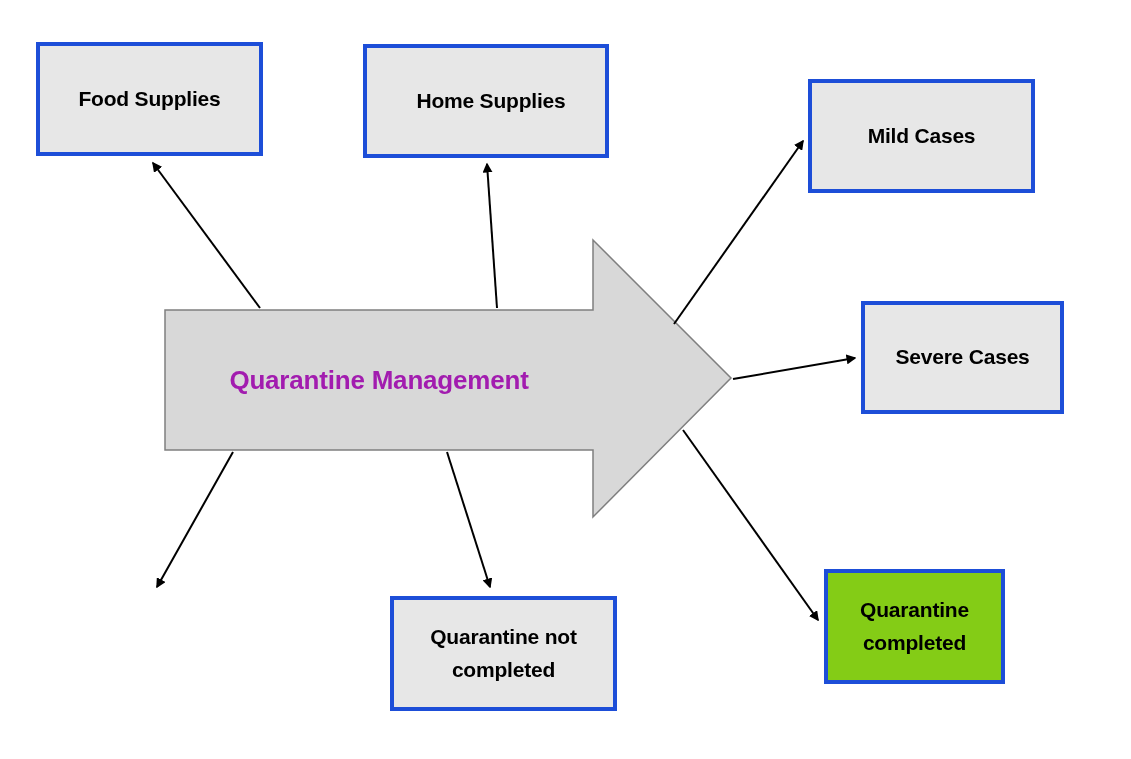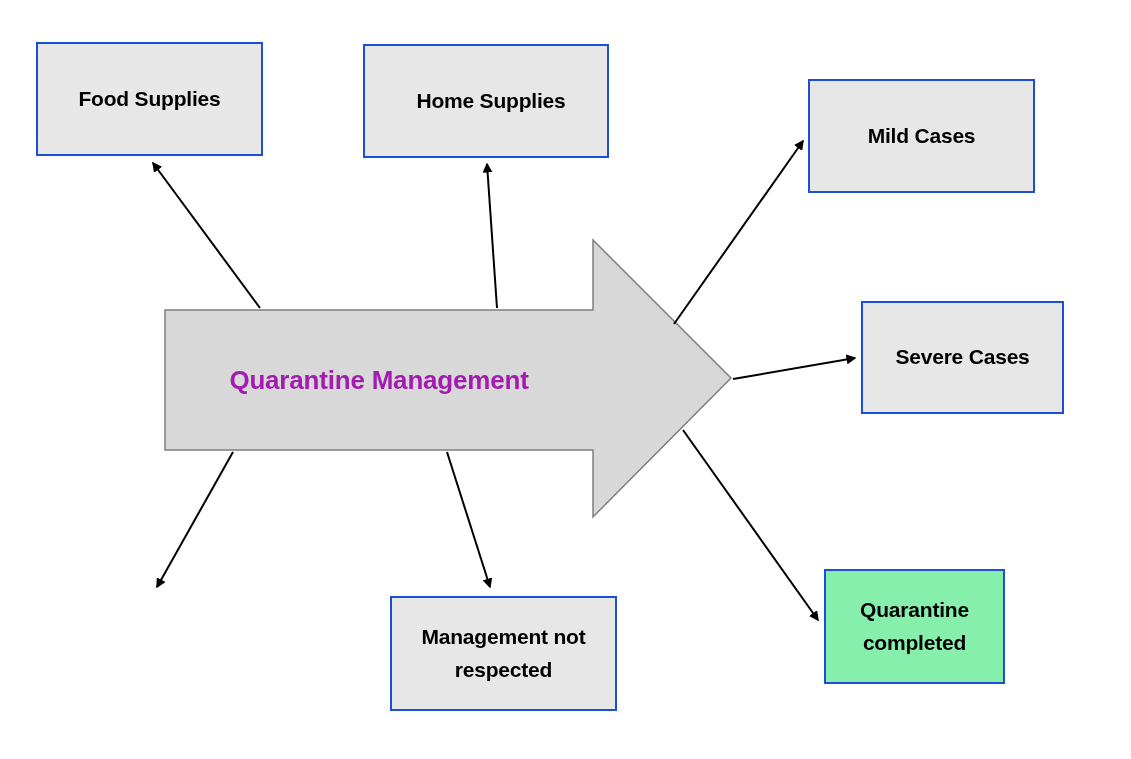--- a/index.html
+++ b/index.html
@@ -19,36 +19,36 @@
     position: absolute;
     left: 0;
     top: 0;
     width: 1131px;
     height: 759px;
   }
   .node {
     position: absolute;
     box-sizing: border-box;
     background: #e7e7e7;
-    border: 2px solid #1d4ed8;
+    border: 4px solid #1d4ed8;
     display: flex;
     align-items: center;
     justify-content: center;
     text-align: center;
     padding: 4px 14px;
   }
   .node .label {
     font-weight: bold;
     font-size: 21px;
     line-height: 1.55;
     color: #000000;
     letter-spacing: -0.2px;
   }
   .node.highlight {
-    background: #86efac;
+    background: #84cc16;
   }
   .arrow-title {
     position: absolute;
     left: 165px;
     top: 310px;
     width: 428px;
     height: 140px;
     display: flex;
     align-items: center;
     justify-content: center;
@@ -107,16 +107,16 @@
   <div class="node" style="left:861px; top:301px; width:203px; height:113px;">
     <span class="label">Severe Cases</span>
   </div>
 
   <div class="node highlight" style="left:824px; top:569px; width:181px; height:115px;">
     <span class="label">Quarantine completed</span>
   </div>
 
 
   <div class="node" style="left:390px; top:596px; width:227px; height:115px;">
-    <span class="label">Management not respected</span>
+    <span class="label">Quarantine not completed</span>
   </div>
 
 </div>
 
 </body></html>

